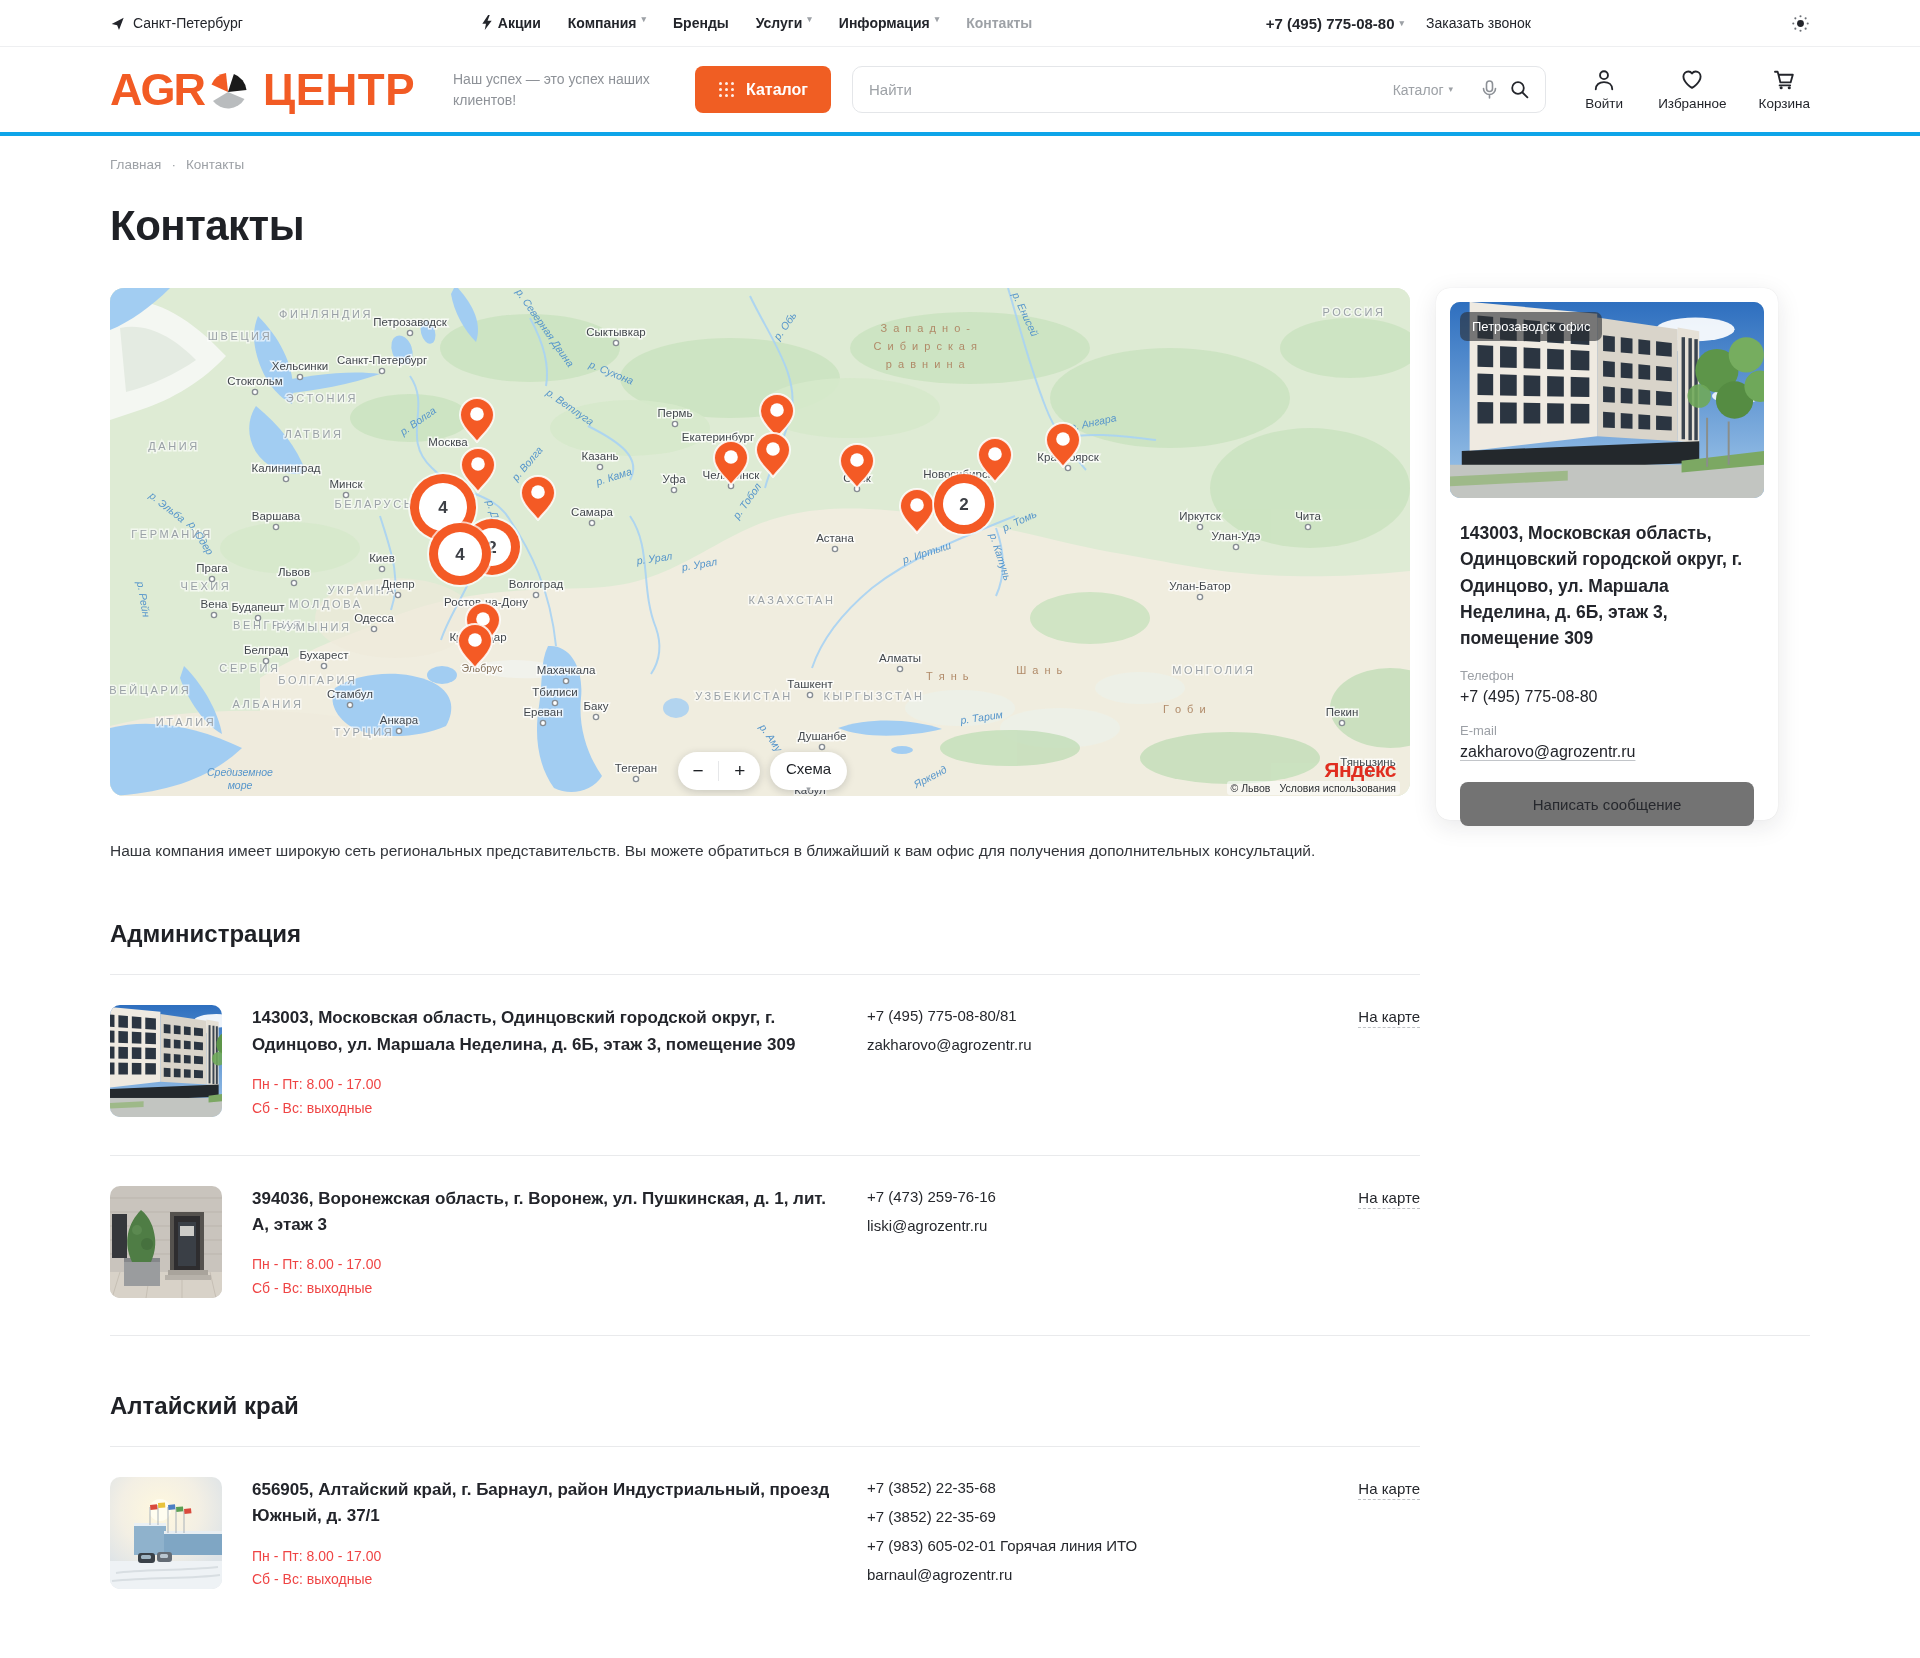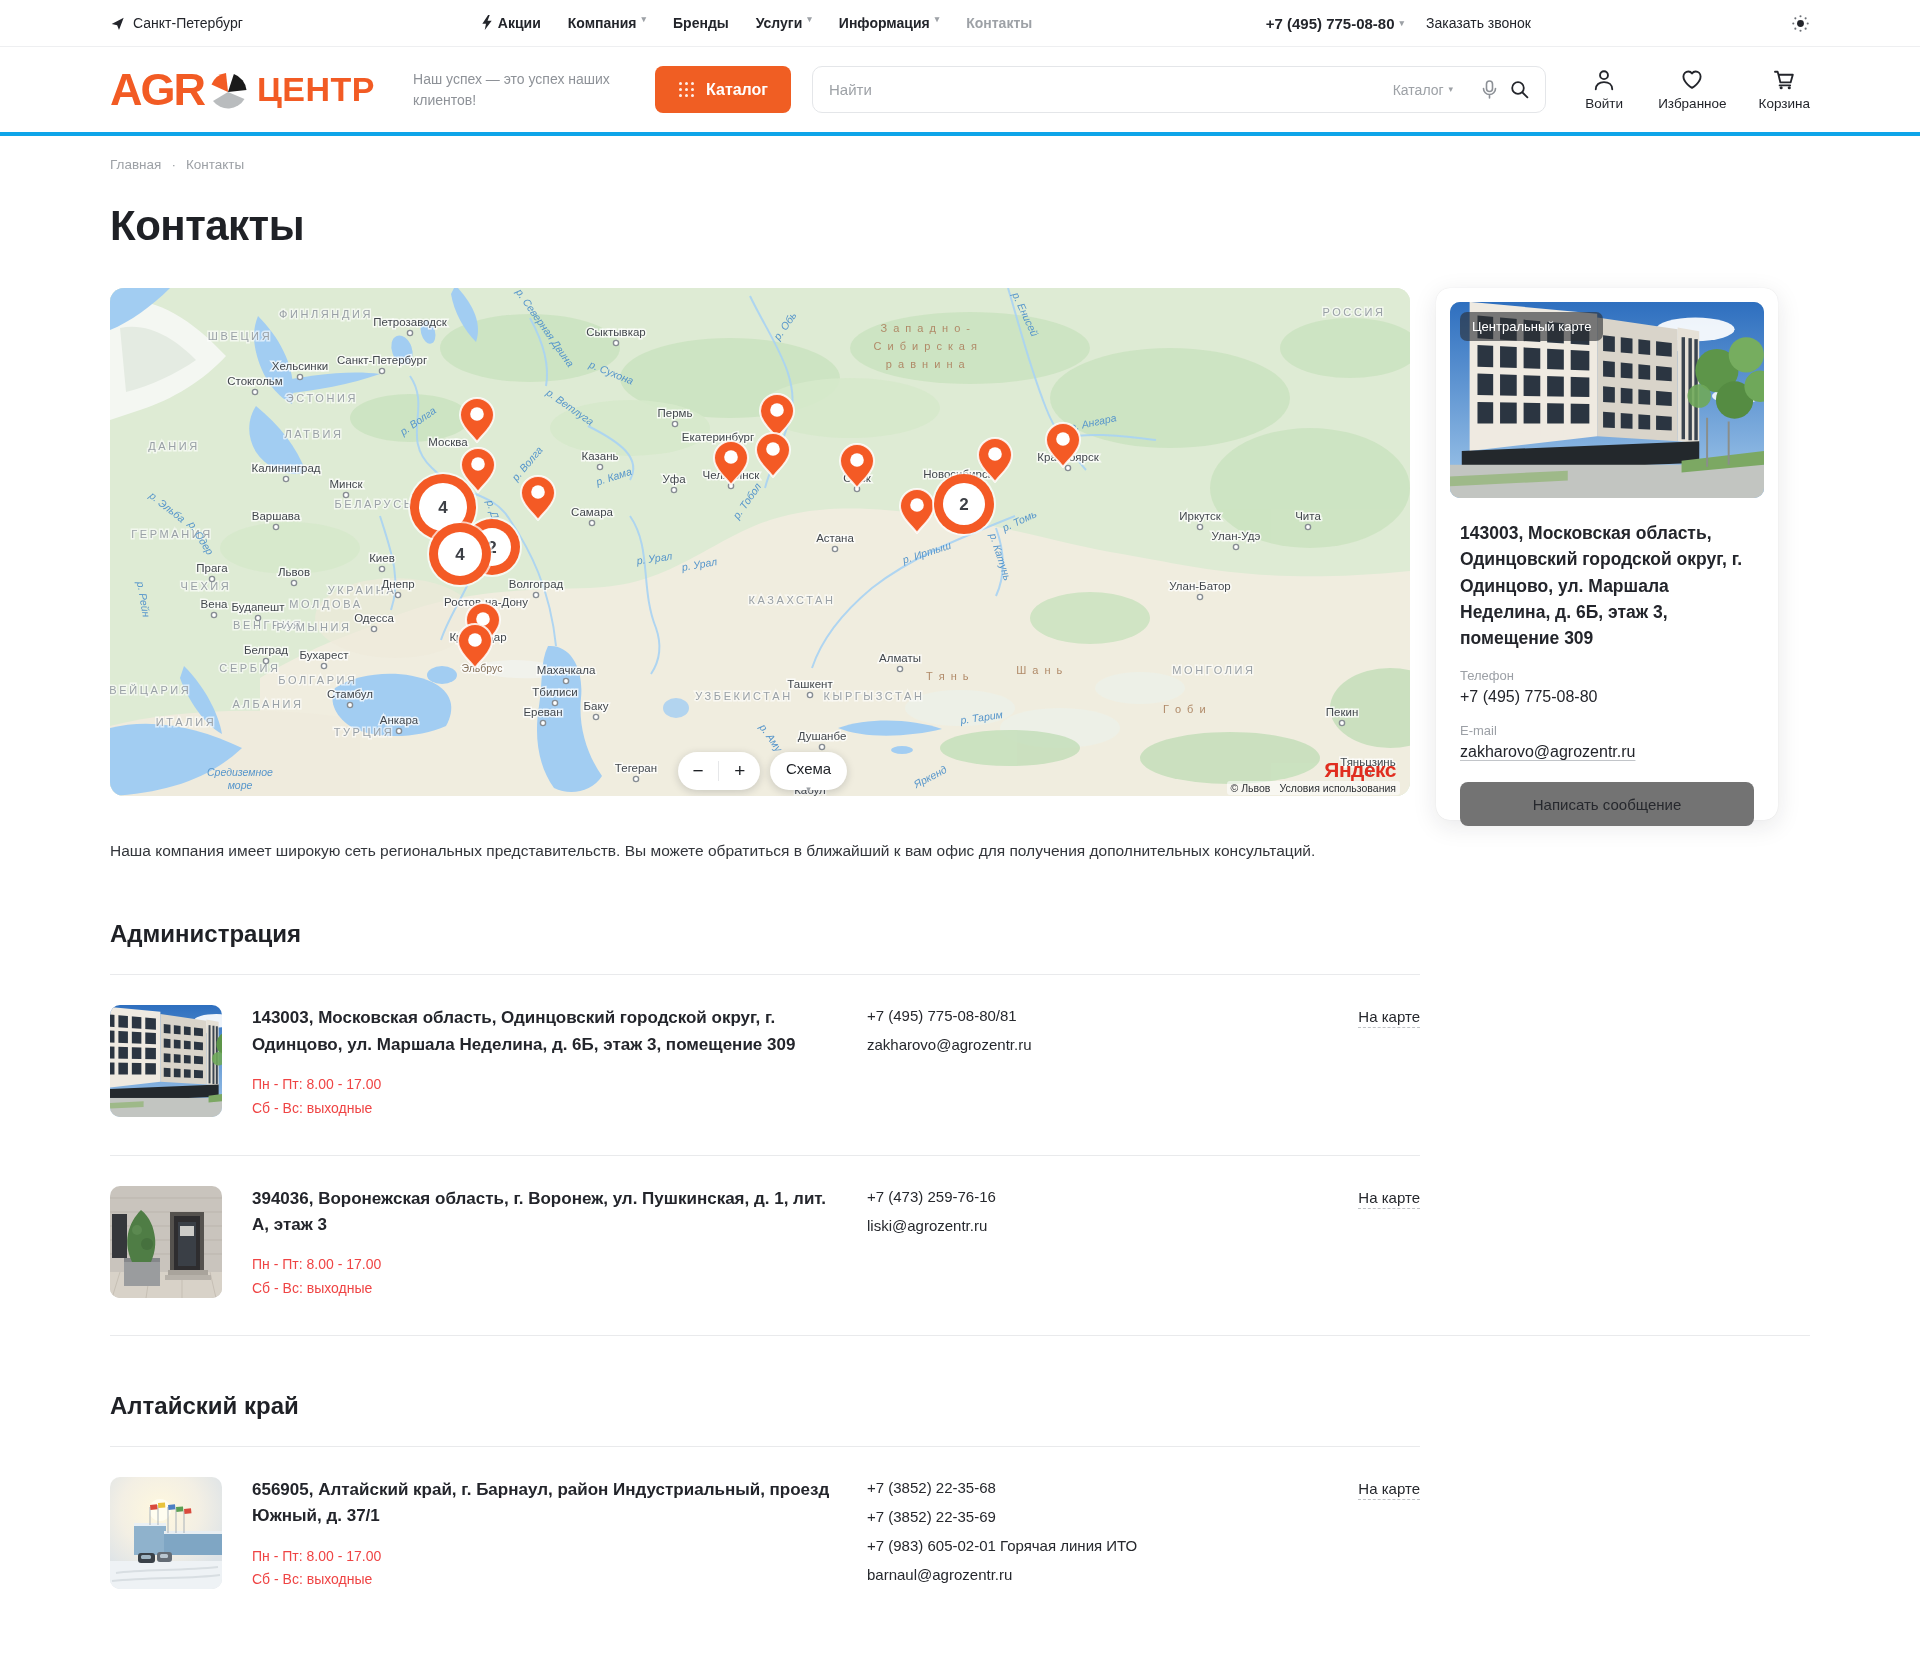--- a/index.html
+++ b/index.html
@@ -18,21 +18,21 @@
   .tb-right { margin-left:auto; display:flex; align-items:center; gap:22px; }
   .tb-phone { font-weight:bold; font-size:15px; display:flex; align-items:center; gap:5px; }
   .theme-btn { margin-left:238px; cursor:pointer; display:flex; align-items:center; }
 
   
   .hdr { display:flex; align-items:center; height:85px; }
   .hdr-wrap { border-bottom:4px solid #0ea5e9; }
   .logo { display:flex; align-items:center; cursor:pointer; }
   .logo-agr { font-size:45px; font-weight:bold; color:#F25B24; letter-spacing:-2px; }
   .logo-pie { margin:4px 1px 0 3px; }
-  .logo-centr { font-size:34px; font-weight:bold; color:#F25B24; letter-spacing:0.5px; margin-left:7px; }
+  .logo-centr { font-size:44px; font-weight:bold; color:#F25B24; letter-spacing:0.5px; margin-left:13px; }
   .tagline { width:200px; margin-left:38px; font-size:14px; line-height:1.45; color:#8E9298; }
   .catalog-btn { margin-left:42px; height:47px; padding:0 23px; background:#F05E23; border:none; border-radius:8px;
     color:#fff; font-size:16px; font-weight:bold; font-family:inherit; display:flex; align-items:center; gap:11px; cursor:pointer; }
   .search { flex:1; margin-left:21px; height:47px; border:1px solid #E4E6E9; border-radius:10px; display:flex; align-items:center; padding:0 16px; }
   .search input { flex:1; border:none; outline:none; font-size:15px; font-family:inherit; color:#23252B; }
   .search input::placeholder { color:#9DA1A6; }
   .search-cat { display:flex; align-items:center; gap:5px; color:#9DA1A6; font-size:14px; white-space:nowrap; margin-right:16px; cursor:pointer; }
   .s-ic { display:flex; align-items:center; margin-left:12px; cursor:pointer; }
   .hdr-actions { margin-left:36px; display:flex; gap:32px; }
   .act { display:flex; flex-direction:column; align-items:center; gap:5px; font-size:13.5px; cursor:pointer; min-width:44px; }
@@ -597,21 +597,21 @@
                 <line x1="284" y1="122" x2="284" y2="166"></line>
               </g>
     <g>
       <circle cx="272" cy="70" r="22" fill="#5D9549"></circle>
                 <circle cx="302" cy="54" r="18" fill="#76AD5F"></circle>
       <circle cx="290" cy="100" r="19" fill="#558C42"></circle>
                 <circle cx="316" cy="86" r="16" fill="#6FA85A"></circle>
       <circle cx="254" cy="96" r="12" fill="#6FA85A" opacity=".9"></circle>
     </g>
   </svg></span>
-        <span class="badge">Центральный карте</span>
+        <span class="badge">Петрозаводск офис</span>
       </div>
       <div class="card-body">
         <div class="card-addr">143003,  Московская область, Одинцовский городской округ, г. Одинцово, ул. Маршала Неделина, д. 6Б, этаж 3, помещение 309</div>
         <div class="fld">
           <div class="fld-label">Телефон</div>
           <div class="fld-value">+7 (495) 775-08-80</div>
         </div>
         <div class="fld">
           <div class="fld-label">E-mail</div>
           <a class="fld-value link">zakharovo@agrozentr.ru</a>

